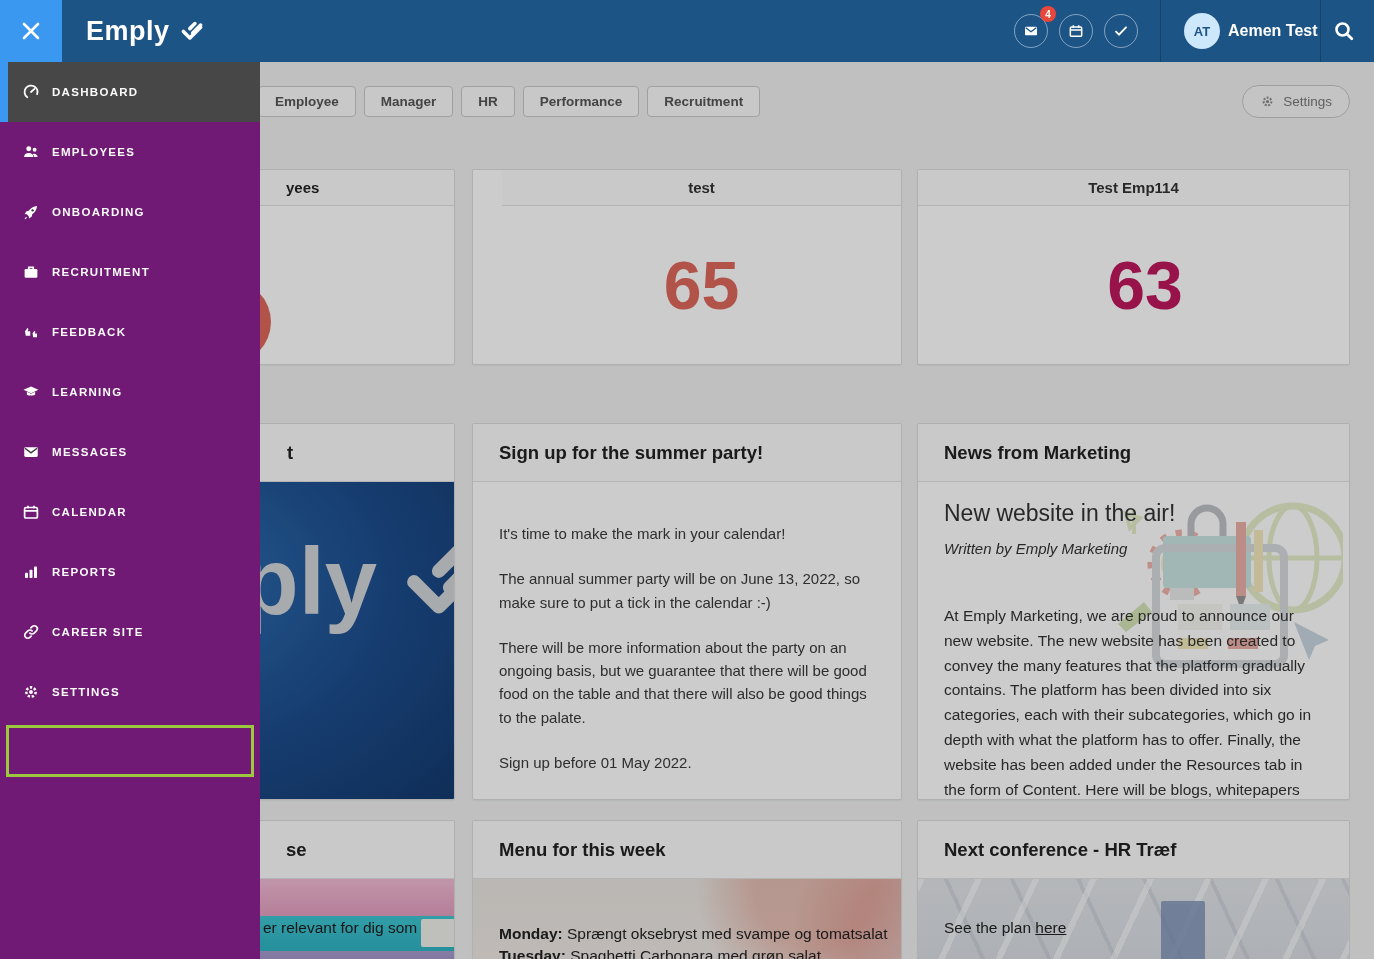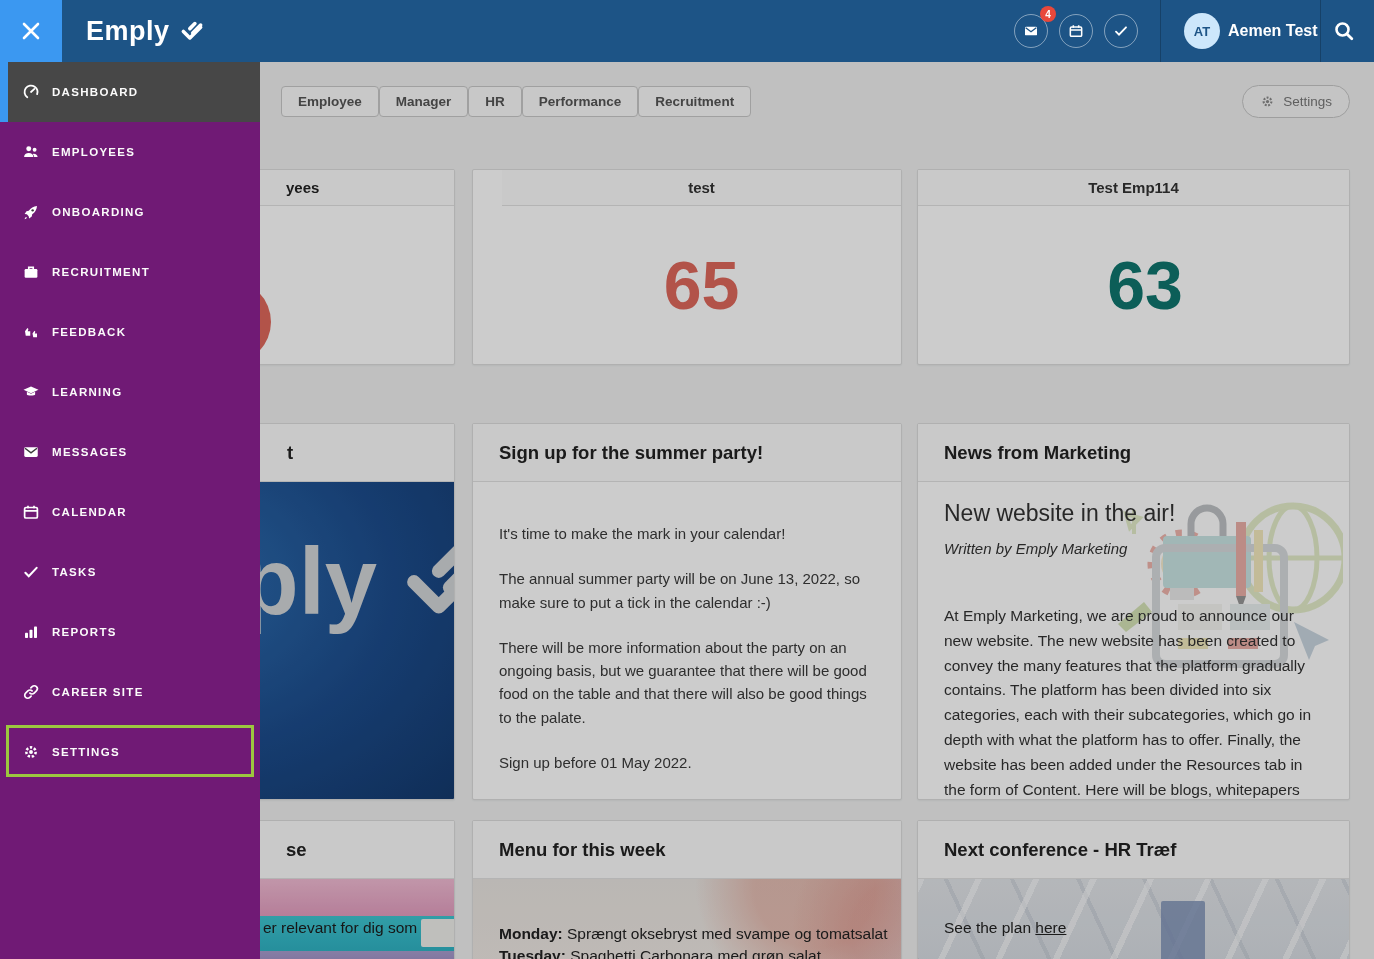--- a/index.html
+++ b/index.html
@@ -31,36 +31,36 @@
   .side-item .ic{position:absolute;left:22px;width:18px;height:18px;display:flex;align-items:center;justify-content:center;}
   .side-item .lbl{position:absolute;left:52px;color:#fbfbfb;font-size:11.5px;font-weight:bold;letter-spacing:1.3px;}
   .side-item.active{background:#474747;}
   .side-item.active::before{content:"";position:absolute;left:0;top:0;bottom:0;width:8px;background:#3b98f1;}
   .green-box{position:absolute;left:6px;top:663px;width:248px;height:52px;border:3px solid #9cc83f;pointer-events:none;}
 
   
   .scrim{position:absolute;left:0;top:62px;width:1374px;height:897px;background:rgba(0,0,0,.2);z-index:50;}
 
   
-  .tabs{position:absolute;left:281px;top:86px;display:flex;z-index:1;align-items:center;}
+  .tabs{position:absolute;left:258px;top:86px;display:flex;gap:8px;z-index:1;align-items:center;}
   .tab{height:31px;padding:0 16px;display:flex;align-items:center;background:#fafafa;
     border:1px solid #c9c9c9;border-radius:4px;color:#555;font-size:13.5px;font-weight:bold;cursor:pointer;}
   .settings-pill{position:absolute;right:24px;top:85px;height:33px;padding:0 17px;display:flex;
     align-items:center;gap:8px;background:#f6f6f6;border:1px solid #c6c6c6;border-radius:17px;
     color:#777;font-size:13.5px;cursor:pointer;z-index:1;}
 
   
   .card{position:absolute;background:#fff;border:1px solid #dcdcdc;border-radius:2px;
     box-shadow:0 1px 2px rgba(0,0,0,.05);overflow:hidden;}
   .card-hd{position:relative;border-bottom:1px solid #e2e2e2;background:#fcfcfc;display:flex;align-items:center;}
   .hd-sm{height:36px;justify-content:center;font-size:15px;font-weight:bold;color:#333;}
   .hd-lg{height:58px;padding:0 26px;font-size:18.5px;font-weight:bold;color:#222;}
   .card-bd{position:relative;}
   .stat{display:flex;align-items:center;justify-content:center;font-weight:bold;font-size:68px;}
-  .stat.red{color:#df685c;} .stat.blue{color:#0f766e;padding-left:23px;}
+  .stat.red{color:#df685c;} .stat.blue{color:#be185d;padding-left:23px;}
   .frag{position:absolute;font-weight:bold;color:#222;margin-left:24px;}
 
   
   .red-dot{position:absolute;left:166px;top:74px;width:84px;height:84px;border-radius:50%;background:#df685c;}
 
   
   .blue-bd{background:radial-gradient(ellipse at 38% 32%, #2e6fb2 0%, #1c4c8c 55%, #143a6e 100%);}
   .emply-big{position:absolute;left:74px;top:46px;display:flex;align-items:center;gap:20px;
     color:#d3d6d9;font-size:94px;font-weight:bold;}
 
@@ -318,28 +318,20 @@
     <span class="ic">
         <svg width="18" height="18" viewBox="0 0 24 24">
           <rect x="3.5" y="6" width="17" height="14" rx="1.8" fill="none" stroke="#fff" stroke-width="2.3"></rect>
           <path d="M3.5 10.5h17M8 3.5V7M16 3.5V7" stroke="#fff" stroke-width="2.3" fill="none"></path>
         </svg>
       </span>
     <span class="lbl">CALENDAR</span>
   </div>
   <div class="side-item">
     <span class="ic">
-        <svg width="18" height="18" viewBox="0 0 24 24">
-          <path d="M4.5 13l4.5 4.5L19.5 6.5" fill="none" stroke="#fff" stroke-width="2.8" stroke-linecap="round"></path>
-        </svg>
-      </span>
-    <span class="lbl">TASKS</span>
-  </div>
-  <div class="side-item">
-    <span class="ic">
         <svg width="18" height="18" viewBox="0 0 24 24" fill="#fff">
           <rect x="4" y="13" width="4" height="7" rx="1"></rect>
           <rect x="10" y="9" width="4" height="11" rx="1"></rect>
           <rect x="16" y="4.5" width="4" height="15.5" rx="1"></rect>
         </svg>
       </span>
     <span class="lbl">REPORTS</span>
   </div>
   <div class="side-item">
     <span class="ic">

